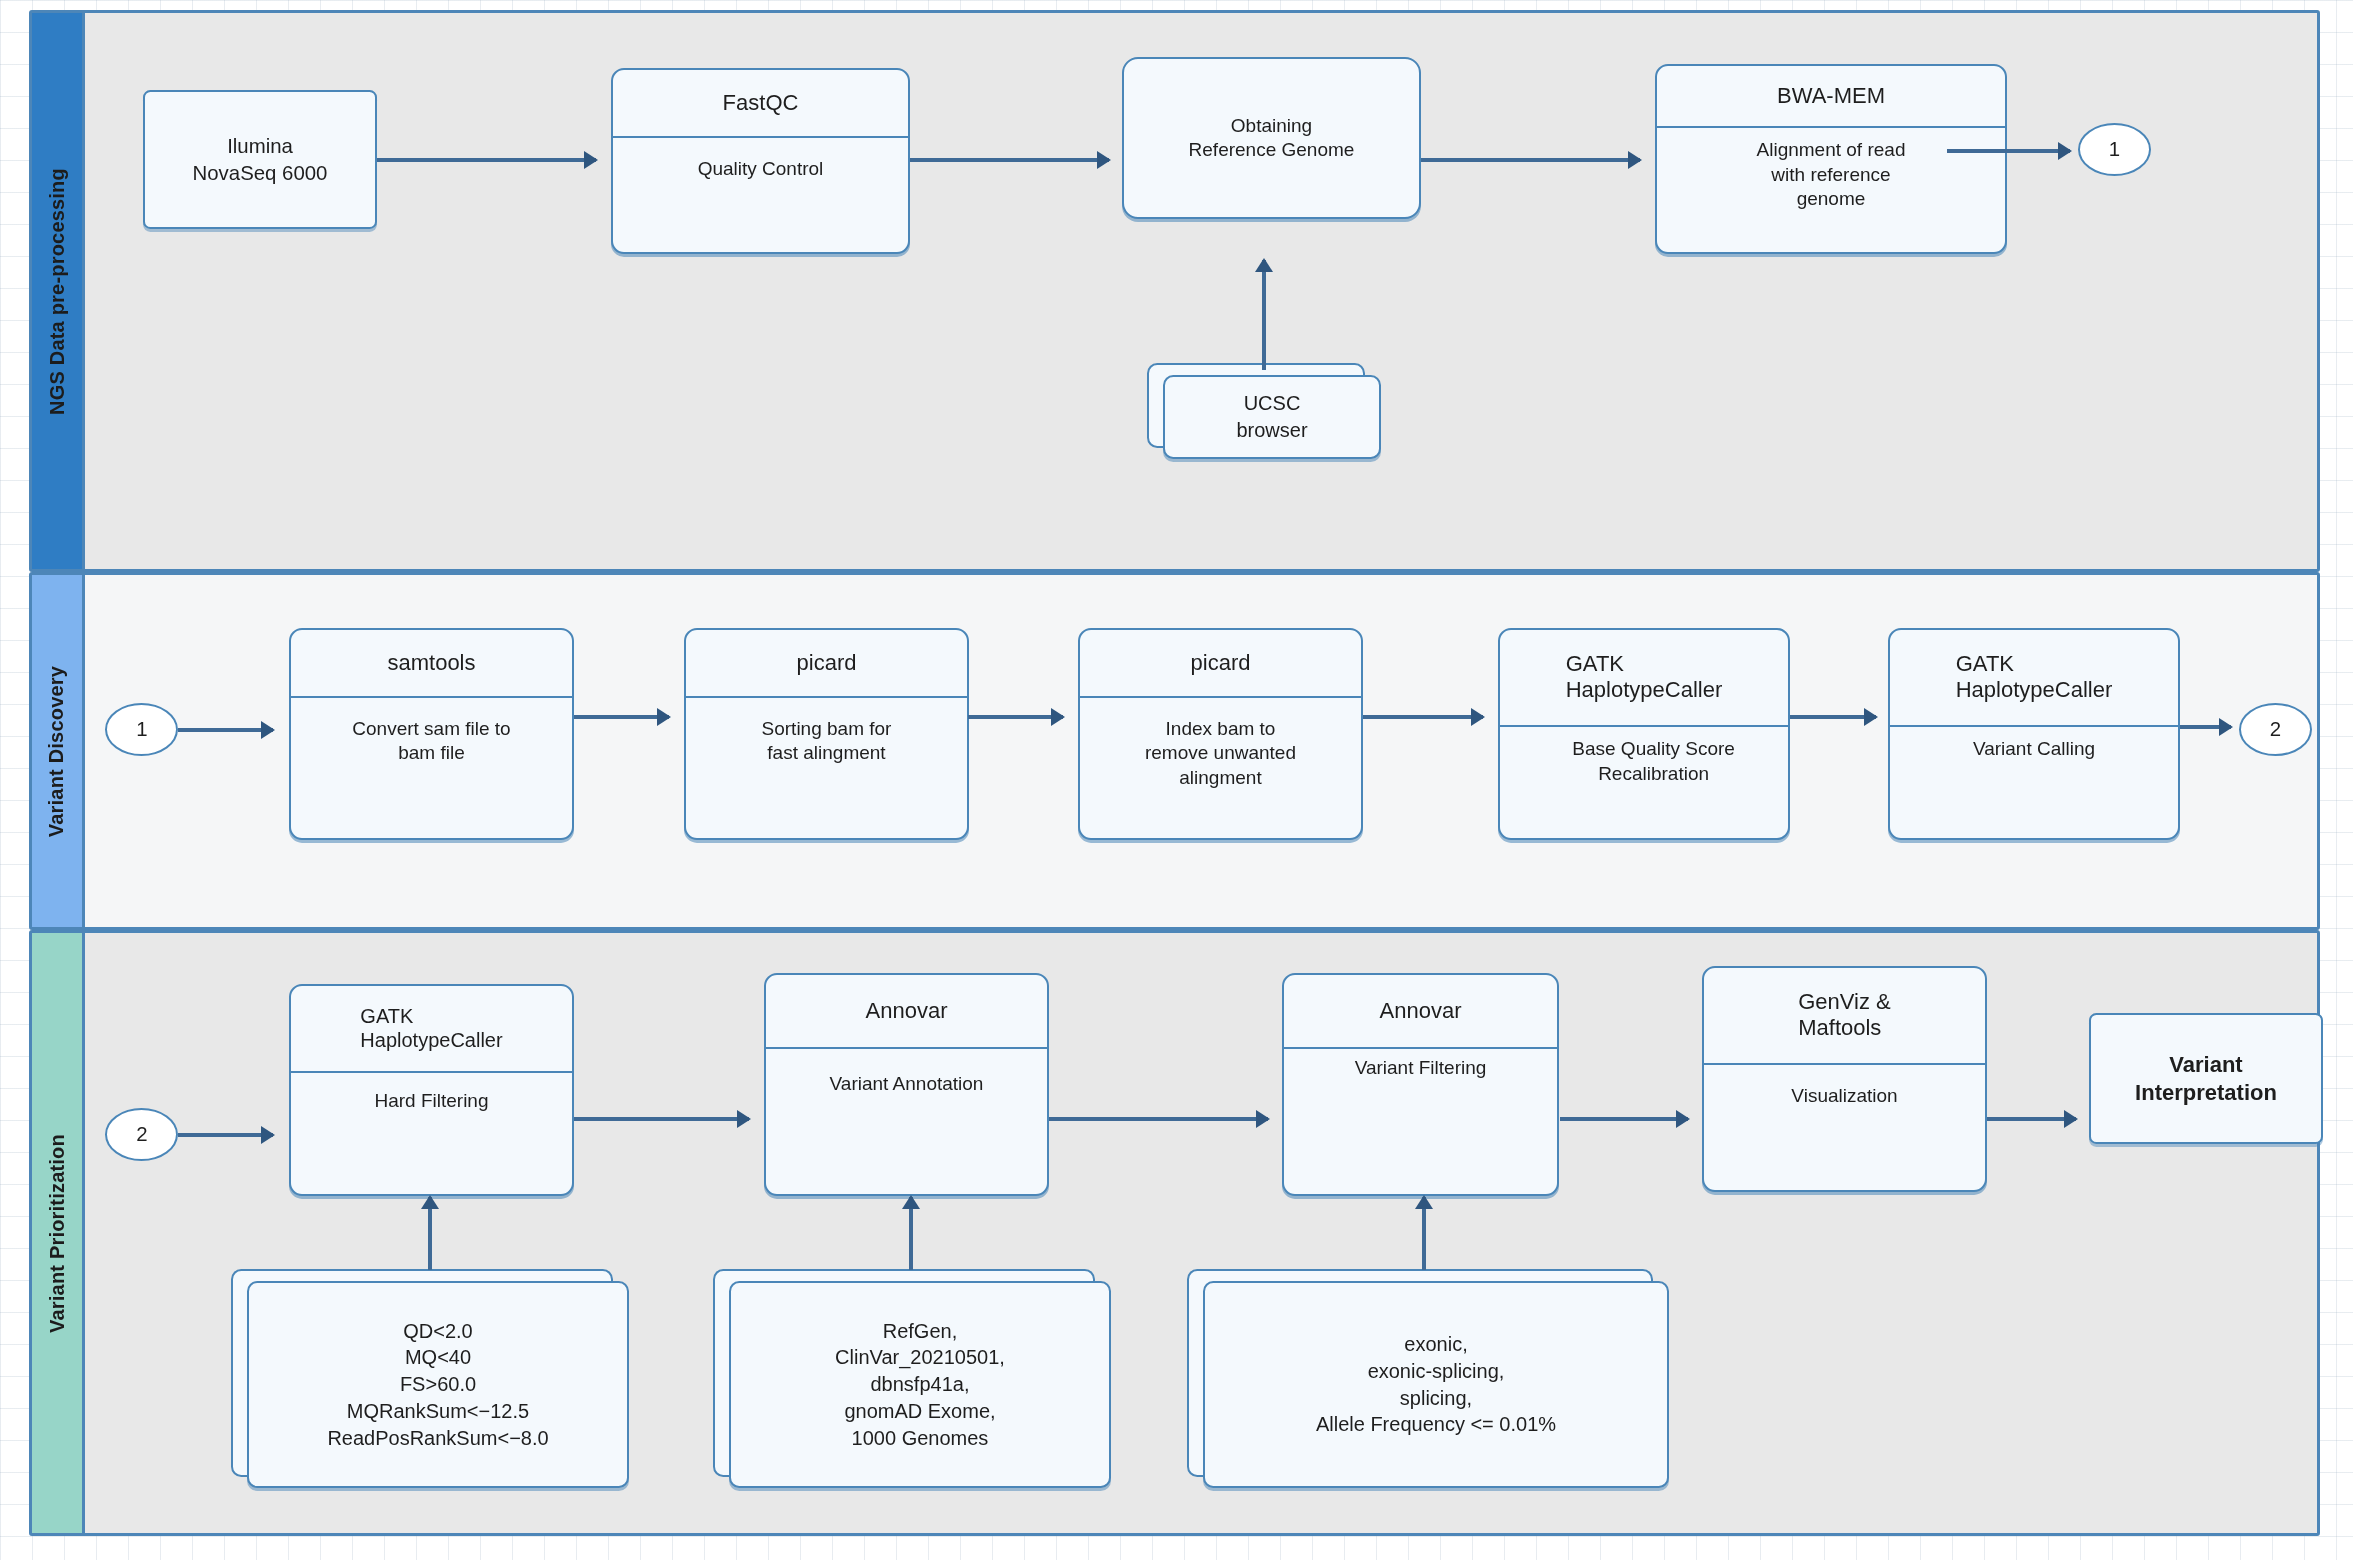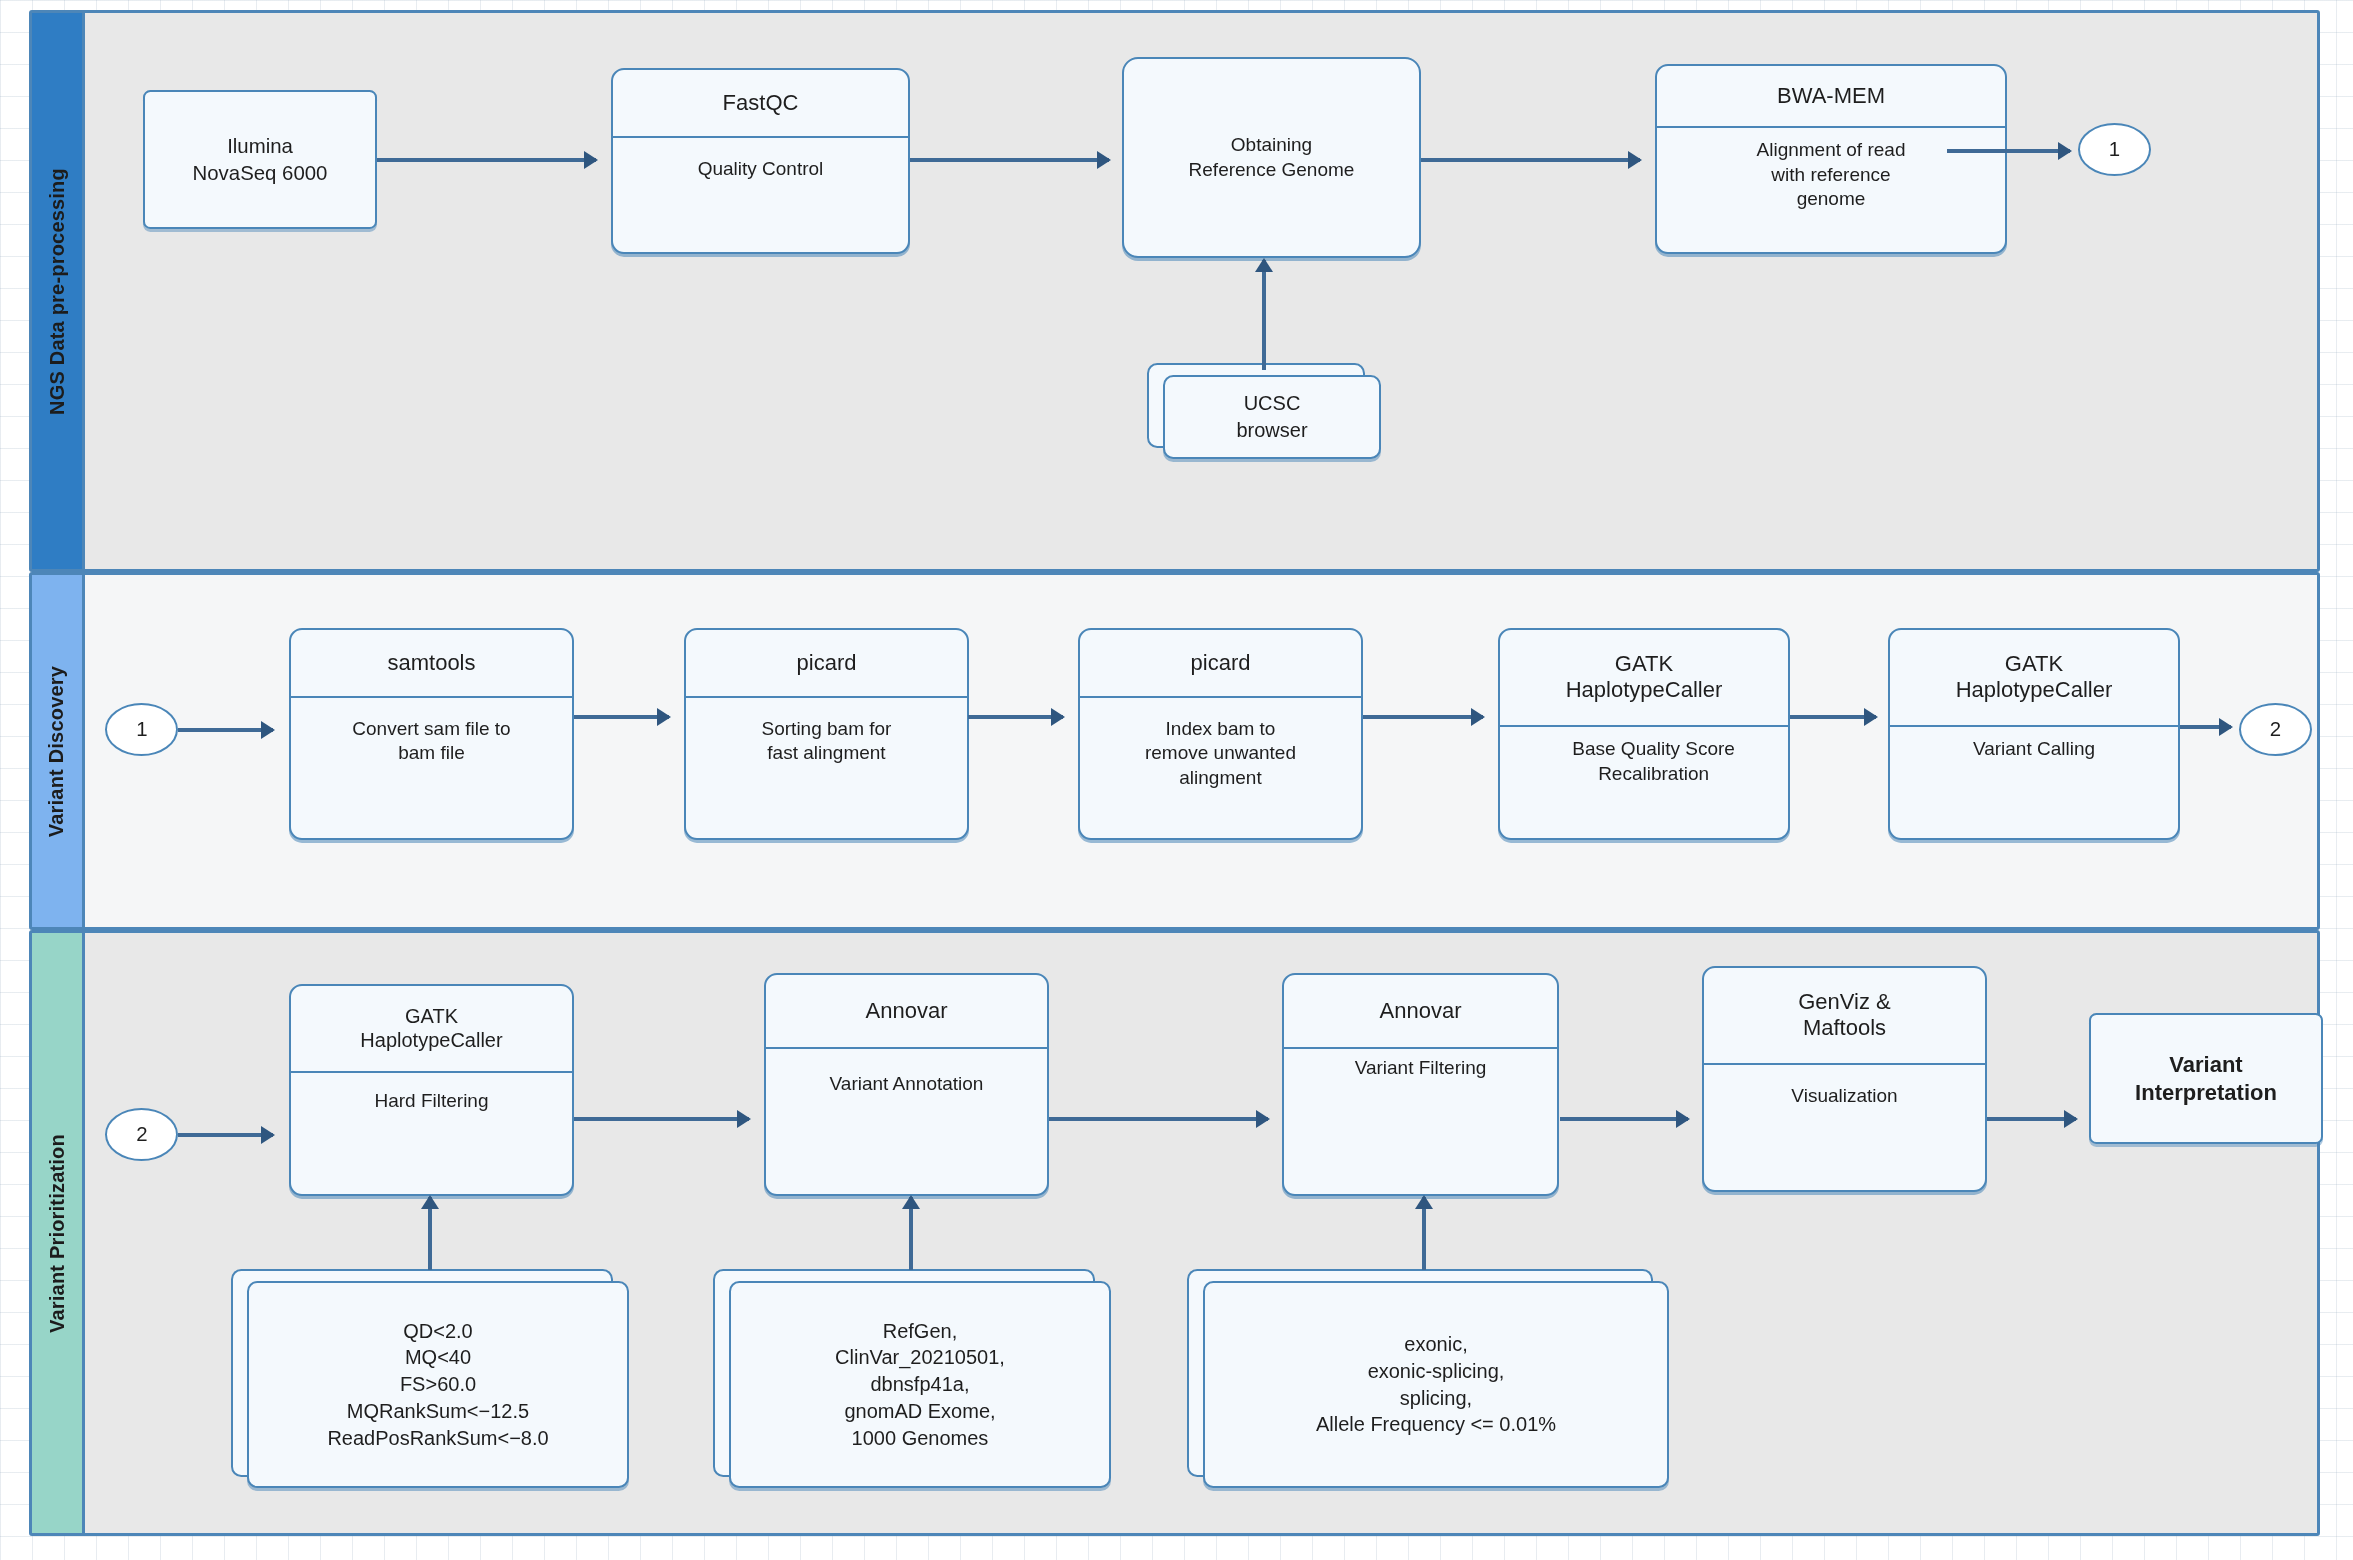--- a/index.html
+++ b/index.html
@@ -54,21 +54,21 @@
     border-radius:13px;
     background:#f4f9fd;
     box-shadow:0 2.9px 0 0 rgba(74,134,184,.55);
     display:flex;flex-direction:column;
     overflow:hidden;
   }
   .node .title{
     flex:0 0 auto;
     border-bottom:2.9px solid #4a86b8;
     display:flex;align-items:center;justify-content:center;
-    text-align:center;
+    text-align:left;
     font-size:22px;color:#1e1e1e;line-height:1.22;
     padding:7.3px 4.4px;
   }
   .node .body{
     flex:1 1 auto;
     display:flex;align-items:flex-start;justify-content:center;
     text-align:center;
     font-size:19px;color:#1e1e1e;line-height:1.3;
     padding:19px 8.8px 4.4px;
   }
@@ -141,21 +141,21 @@
       <div class="node plain no-split" style="left:58px;top:77px;width:234px;height:139px;">
         <div class="body" style="white-space:pre-line;">Ilumina
 NovaSeq 6000</div>
       </div>
 
       <div class="node" style="left:526px;top:55px;width:299px;height:186px;">
         <div class="title" style="height:51px;white-space:pre-line;">FastQC</div>
         <div class="body" style="white-space:pre-line;">Quality Control</div>
       </div>
 
-      <div class="node no-split" style="left:1037px;top:44px;width:299px;height:201px;border-radius:16px;">
+      <div class="node no-split" style="left:1037px;top:44px;width:299px;height:162px;border-radius:16px;">
         <div class="body" style="white-space:pre-line;">Obtaining
 Reference Genome</div>
       </div>
 
       <div class="node" style="left:1570px;top:51px;width:352px;height:190px;">
         <div class="title" style="height:45px;white-space:pre-line;">BWA-MEM</div>
         <div class="body" style="white-space:pre-line;padding-top:10.2px;">Alignment of read
 with reference
 genome</div>
       </div>

